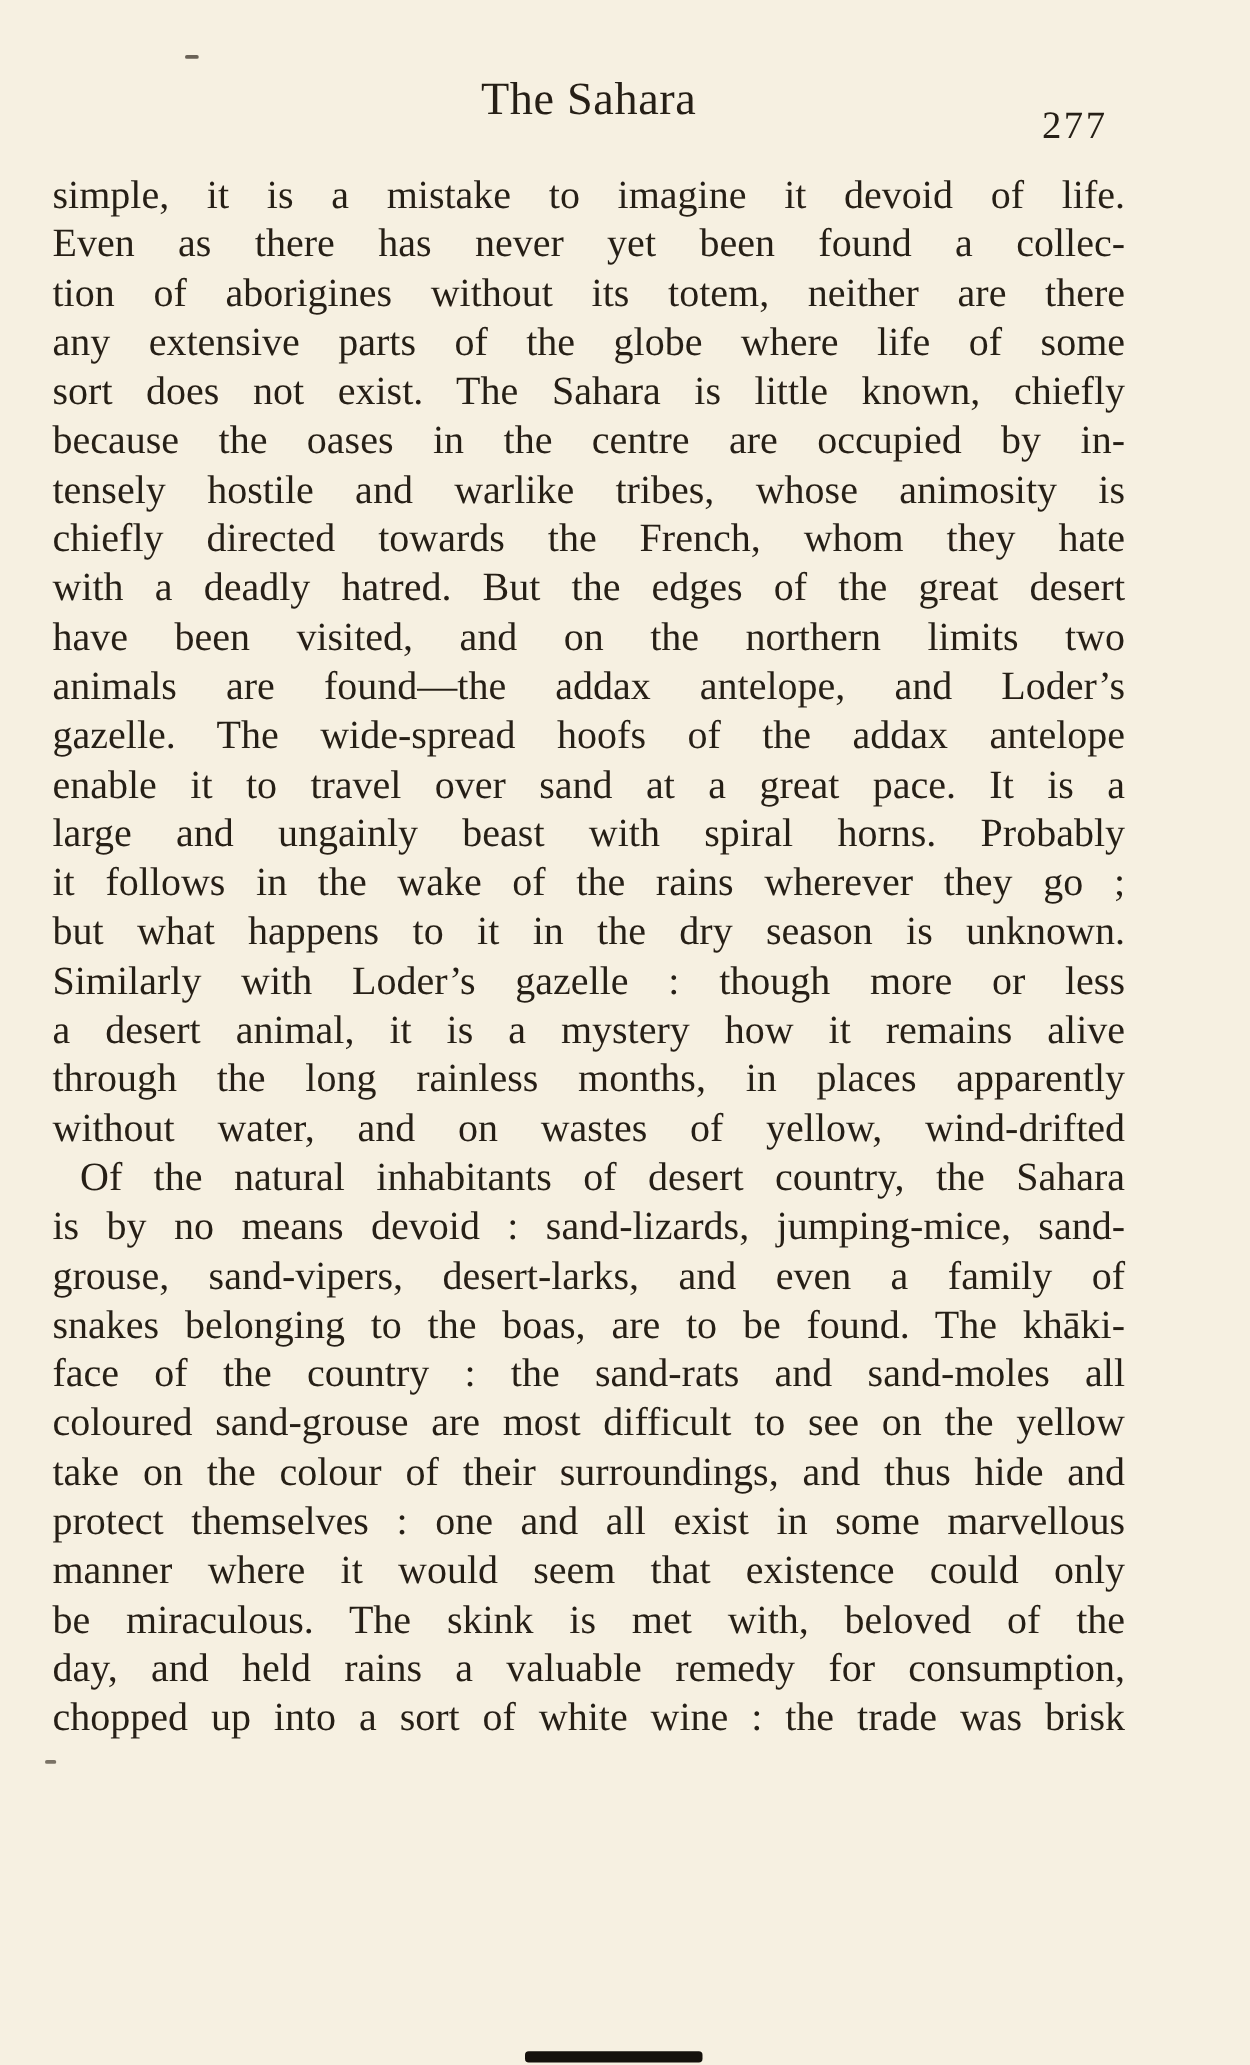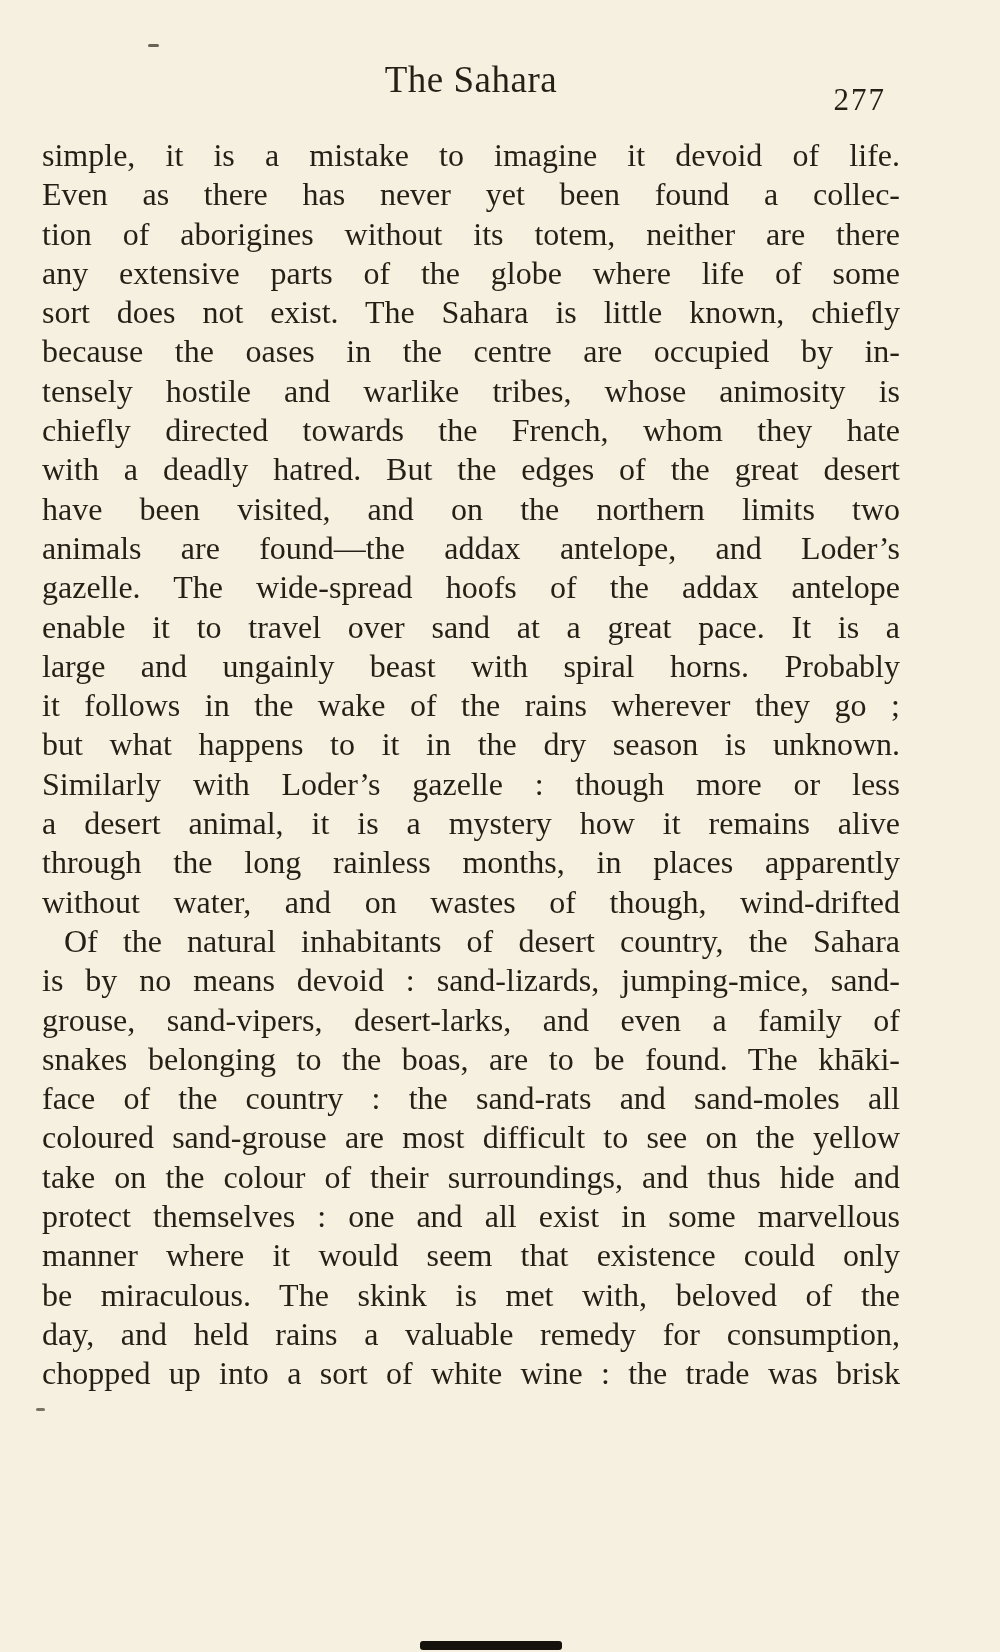--- a/index.html
+++ b/index.html
@@ -121,21 +121,21 @@
           <div class="line">have been visited, and on the northern limits two</div>
           <div class="line">animals are found—the addax antelope, and Loder’s</div>
           <div class="line">gazelle.  The wide-spread hoofs of the addax antelope</div>
           <div class="line">enable it to travel over sand at a great pace.  It is a</div>
           <div class="line">large and ungainly beast with spiral horns.  Probably</div>
           <div class="line">it follows in the wake of the rains wherever they go ;</div>
           <div class="line">but what happens to it in the dry season is unknown.</div>
           <div class="line">Similarly with Loder’s gazelle :  though more or less</div>
           <div class="line">a desert animal, it is a mystery how it remains alive</div>
           <div class="line">through the long rainless months, in places apparently</div>
-          <div class="line">without water, and on wastes of though, wind-drifted</div>
+          <div class="line">without water, and on wastes of yellow, wind-drifted</div>
         </div>
         <div class="paragraph">
           <div class="line indent">Of the natural inhabitants of desert country, the Sahara</div>
           <div class="line">is by no means devoid : sand-lizards, jumping-mice, sand-</div>
           <div class="line">grouse, sand-vipers, desert-larks, and even a family of</div>
           <div class="line">snakes belonging to the boas, are to be found.  The khāki-</div>
           <div class="line">face of the country :  the sand-rats and sand-moles all</div>
           <div class="line">coloured sand-grouse are most difficult to see on the yellow</div>
           <div class="line">take on the colour of their surroundings, and thus hide and</div>
           <div class="line">protect themselves : one and all exist in some marvellous</div>

